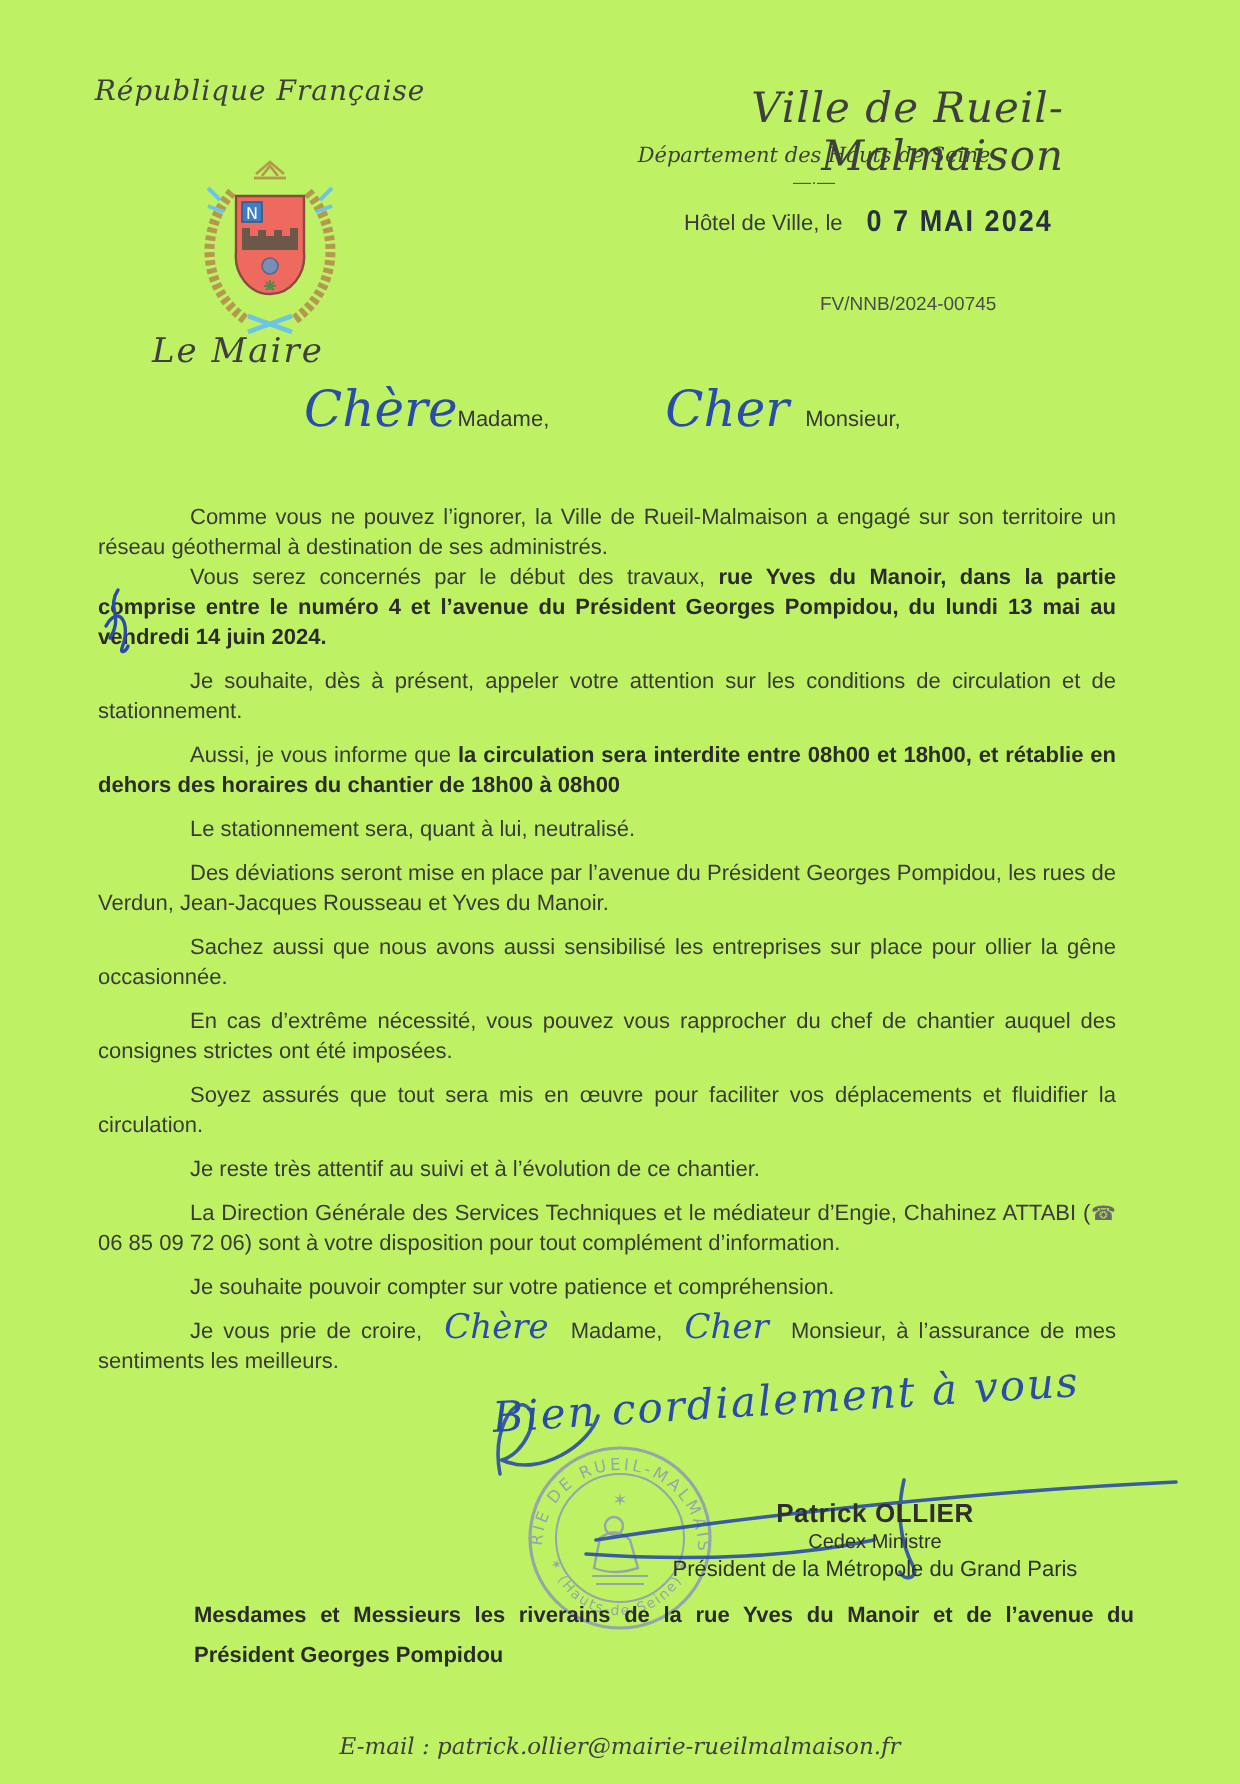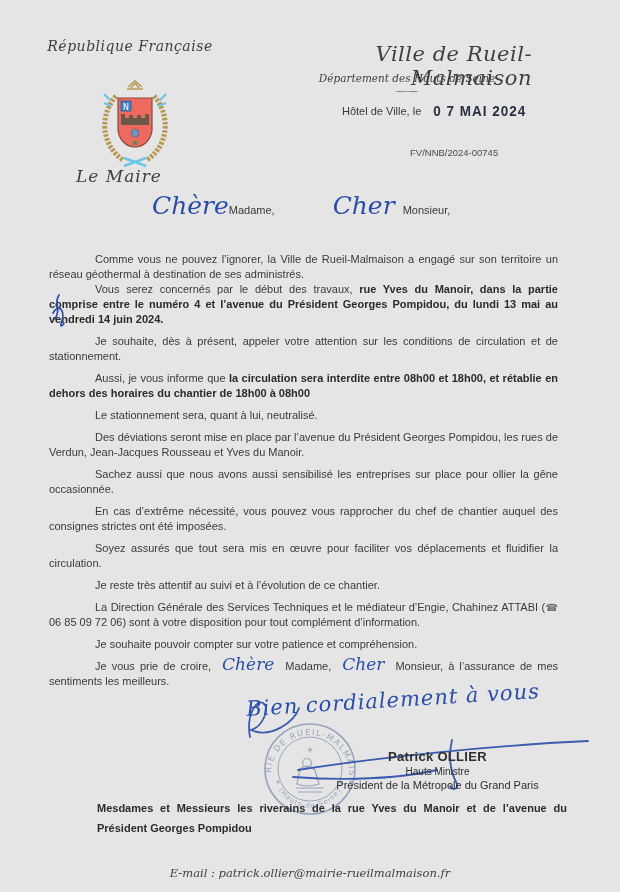--- a/index.html
+++ b/index.html
@@ -1,18 +1,18 @@
 <!DOCTYPE html>
 <html><head>
 <meta charset="utf-8">
 <style>
   html,body{margin:0;padding:0;background:#9a9a9a;}
   .page{
     position:relative;width:620px;height:892px;margin:0 auto;
-    background:#e5e5e5;overflow:hidden;
+    background:#bef264;overflow:hidden;
     font-family:"Liberation Sans",sans-serif;color:#3a3a3a;
   }
   
   .hdr-el{position:absolute;}
   .script{font-family:"DejaVu Serif",serif;font-style:italic;color:#3f3f3f;}
   .republique{left:44px;top:38px;width:172px;text-align:center;font-size:14px;letter-spacing:.5px;}
   .ville{left:282px;top:42px;width:250px;text-align:right;font-size:21px;letter-spacing:.5px;}
   .departement{left:282px;top:72px;width:250px;text-align:center;font-size:10.5px;}
   .divider{left:282px;top:86px;width:250px;text-align:center;font-size:9px;color:#555;}
   .place-row{left:306px;top:103px;display:flex;align-items:baseline;gap:12px;}
@@ -169,21 +169,21 @@
       <path d="M250,737 C246,716 256,699 263,703 C271,708 262,727 251,730"></path>
       <path d="M251,730 C270,739 295,722 299,708"></path>
       <path d="M298,770 C380,757 500,745 588,741"></path>
       <path d="M293,777 C350,781 400,778 437,770"></path>
       <path d="M452,740 C448,757 450,771 457,784 C459,789 452,791 450,786"></path>
     </g>
   </svg>
 
   <div class="sig-block">
     <div class="sig-name">Patrick OLLIER</div>
-    <div class="sig-t1">Hauts Ministre</div>
+    <div class="sig-t1">Cedex Ministre</div>
     <div class="sig-t2">Président de la Métropole du Grand Paris</div>
   </div>
 
   <div class="recipients">Mesdames et Messieurs les riverains de la rue Yves du Manoir et de l’avenue du Président Georges Pompidou</div>
 
   <div class="footer-line footer-2 script">E-mail : patrick.ollier@mairie-rueilmalmaison.fr</div>
 
 </div>
 
 </body></html>

